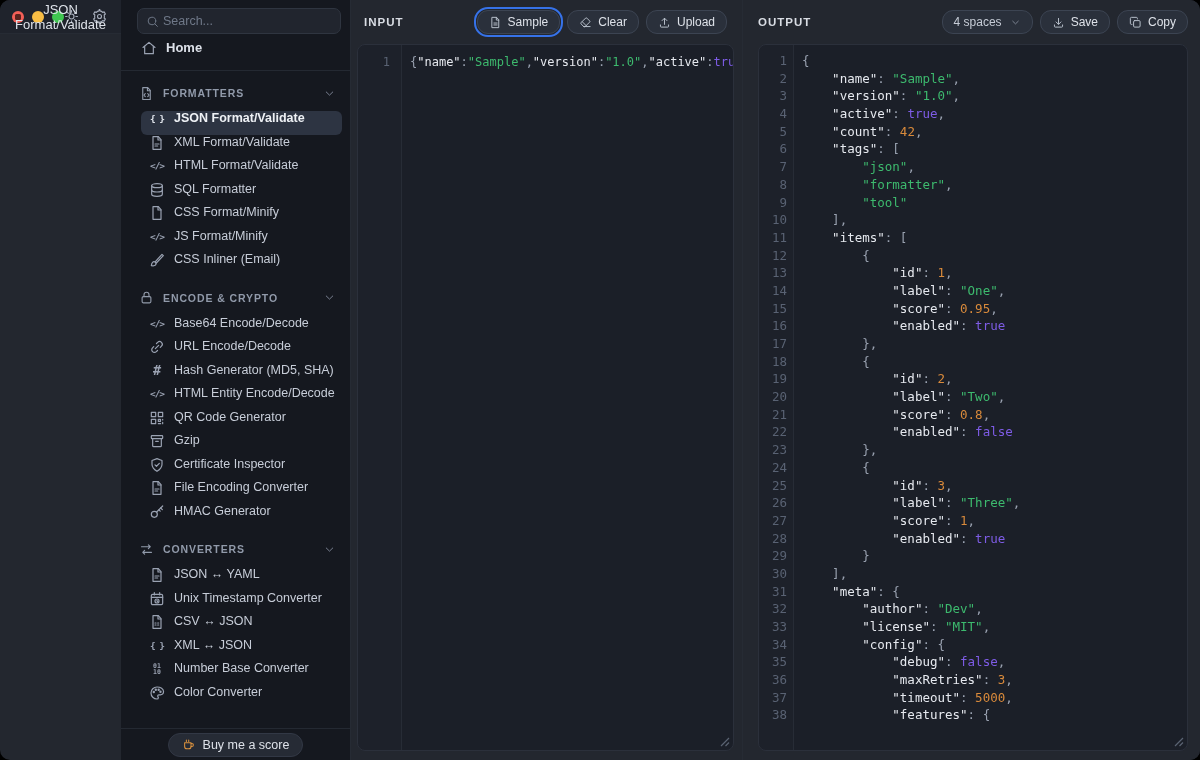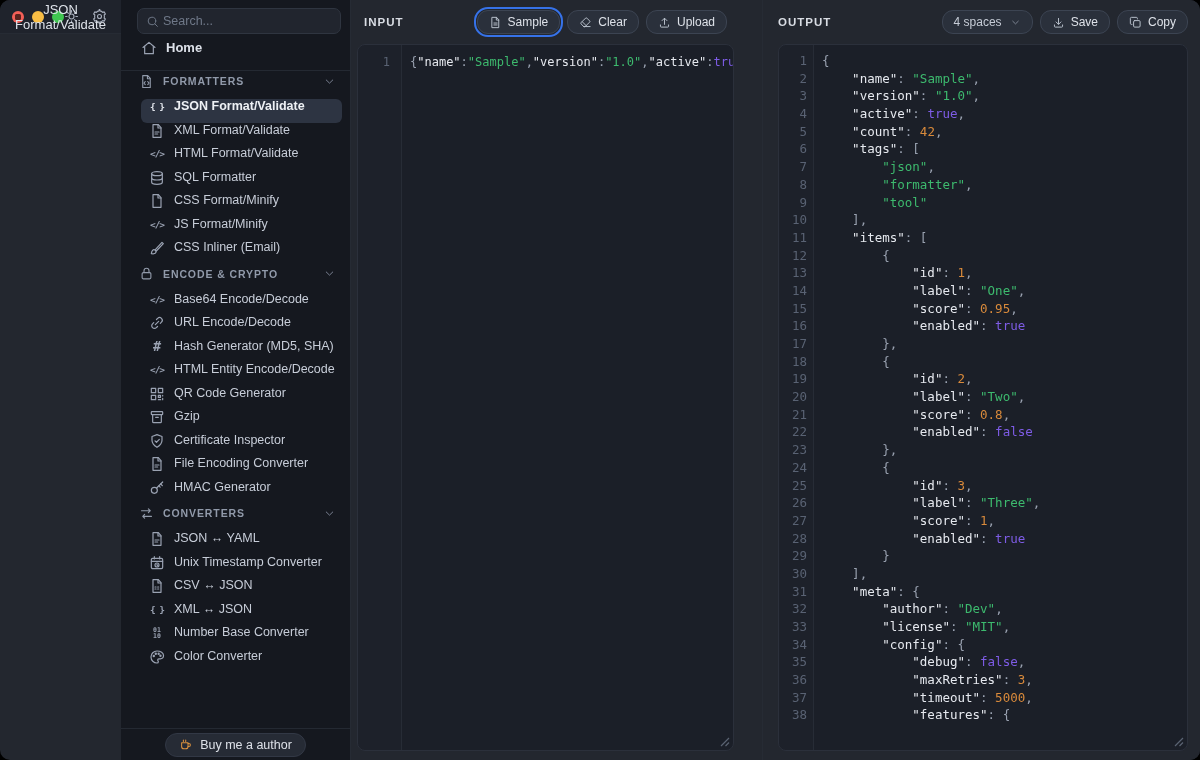--- a/index.html
+++ b/index.html
@@ -36,29 +36,29 @@
   .searchbox .ico{width:13px;height:13px;flex:none;}
   .search-input{flex:1;background:transparent;border:none;outline:none;color:#c6ccd6;font-size:12.5px;font-family:inherit;min-width:0;}
   .search-input::placeholder{color:#6f7888;}
   .nav{flex:1;overflow:hidden;padding-top:6px;}
   .nav-item{display:flex;align-items:flex-start;gap:9px;height:23.5px;margin:0 8px 0 20px;padding:0 8px;border-radius:6px;font-size:12.5px;color:#c7cdd8;cursor:pointer;white-space:nowrap;}
   .nav-item .ico{width:16px;height:16px;flex:none;color:#9aa2b2;display:flex;align-items:center;justify-content:center;}
   .nav-item.home{height:28px;margin:0 8px 0 12px;font-weight:600;color:#dde1e9;font-size:13px;}
   .nav-item.selected{background:var(--sel);color:#eef1f5;font-weight:600;}
   .nav-item.selected .ico{color:#dfe3ea;}
   .sb-divider{height:1px;background:#242932;margin:2px 0;}
-  .nav-section-header{display:flex;align-items:center;gap:9px;height:24px;margin-top:4px;padding:0 14px 12px 18px;font-size:10.5px;font-weight:700;letter-spacing:.9px;color:var(--section);cursor:pointer;white-space:nowrap;}
+  .nav-section-header{display:flex;align-items:center;gap:9px;height:24px;margin-top:16px;padding:0 14px 12px 18px;font-size:10.5px;font-weight:700;letter-spacing:.9px;color:var(--section);cursor:pointer;white-space:nowrap;}
   .nav-section-header .ico{width:15px;height:15px;flex:none;display:flex;align-items:center;justify-content:center;}
   .nav-section-header .chev{margin-left:auto;width:13px;height:13px;color:#7a8292;}
   .sb-footer{flex:none;height:32px;border-top:1px solid #242932;background:var(--sidebar);display:flex;align-items:center;justify-content:center;}
   .coffee-btn{display:flex;align-items:center;gap:7px;height:24px;padding:0 13px;border-radius:12px;background:#262b35;border:1px solid #323845;color:#dde1e8;font-size:12.5px;font-family:inherit;cursor:pointer;}
   .coffee-btn .ico{width:14px;height:14px;color:#d9913e;}
 
   
-  .main{flex:1;display:flex;min-width:0;background:var(--panel);gap:20px;}
+  .main{flex:1;display:flex;min-width:0;background:var(--panel);}
   .panel{display:flex;flex-direction:column;min-width:0;}
   .input-panel{width:391px;flex:none;}
   .output-panel{flex:1;border-left:1px solid var(--border-soft);}
   .panel-header{height:44px;flex:none;display:flex;align-items:center;}
   .input-panel .panel-header{padding:0 15px 0 13px;}
   .output-panel .panel-header{padding:0 12px 0 15px;}
   .panel-title{font-size:11.5px;font-weight:700;letter-spacing:1px;color:#d9dde4;}
   .panel-actions{margin-left:auto;display:flex;gap:7px;align-items:center;}
   .hbtn{display:flex;align-items:center;gap:6px;height:24px;padding:4px 11px;border-radius:11px;background:var(--btn);border:1px solid var(--btn-border);color:#dde1e8;font-size:12px;font-family:inherit;cursor:pointer;white-space:nowrap;}
   .hbtn .ico{width:13px;height:13px;color:#b9c1cd;display:flex;}
@@ -388,21 +388,21 @@
       </div>
       <div class="sb-footer">
         <button class="coffee-btn">
           <span class="ico">
               <svg viewBox="0 0 24 24" fill="none" stroke="currentColor" stroke-width="1.8" stroke-linecap="round" stroke-linejoin="round">
                 <path d="M4.5 8h11v6.5a4 4 0 0 1-4 4h-3a4 4 0 0 1-4-4z"></path>
                 <path d="M15.5 9.5H17a2.5 2.5 0 0 1 0 5h-1.5"></path>
                 <path d="M7.5 3.5v2.5M11.5 3.5v2.5"></path>
               </svg>
             </span>
-          <span>Buy me a author</span>
+          <span>Buy me a score</span>
         </button>
       </div>
     </aside>
 
     <main class="main">
 
       <section class="panel input-panel">
         <div class="panel-header">
           <div class="panel-title">INPUT</div>
           <div class="panel-actions">

